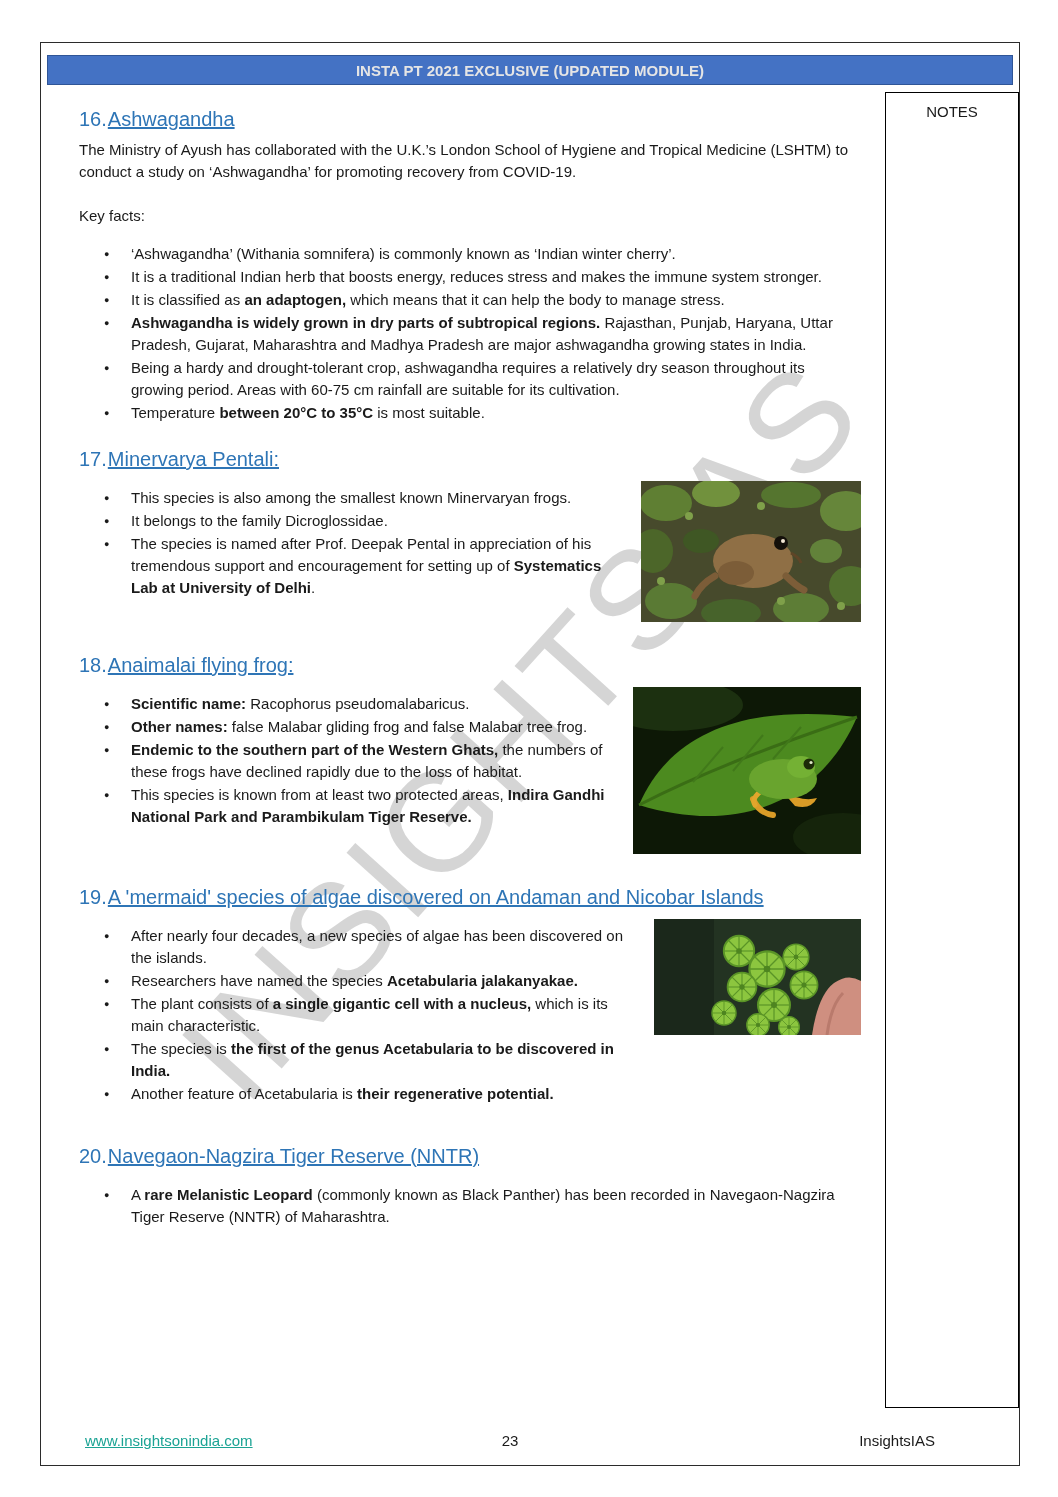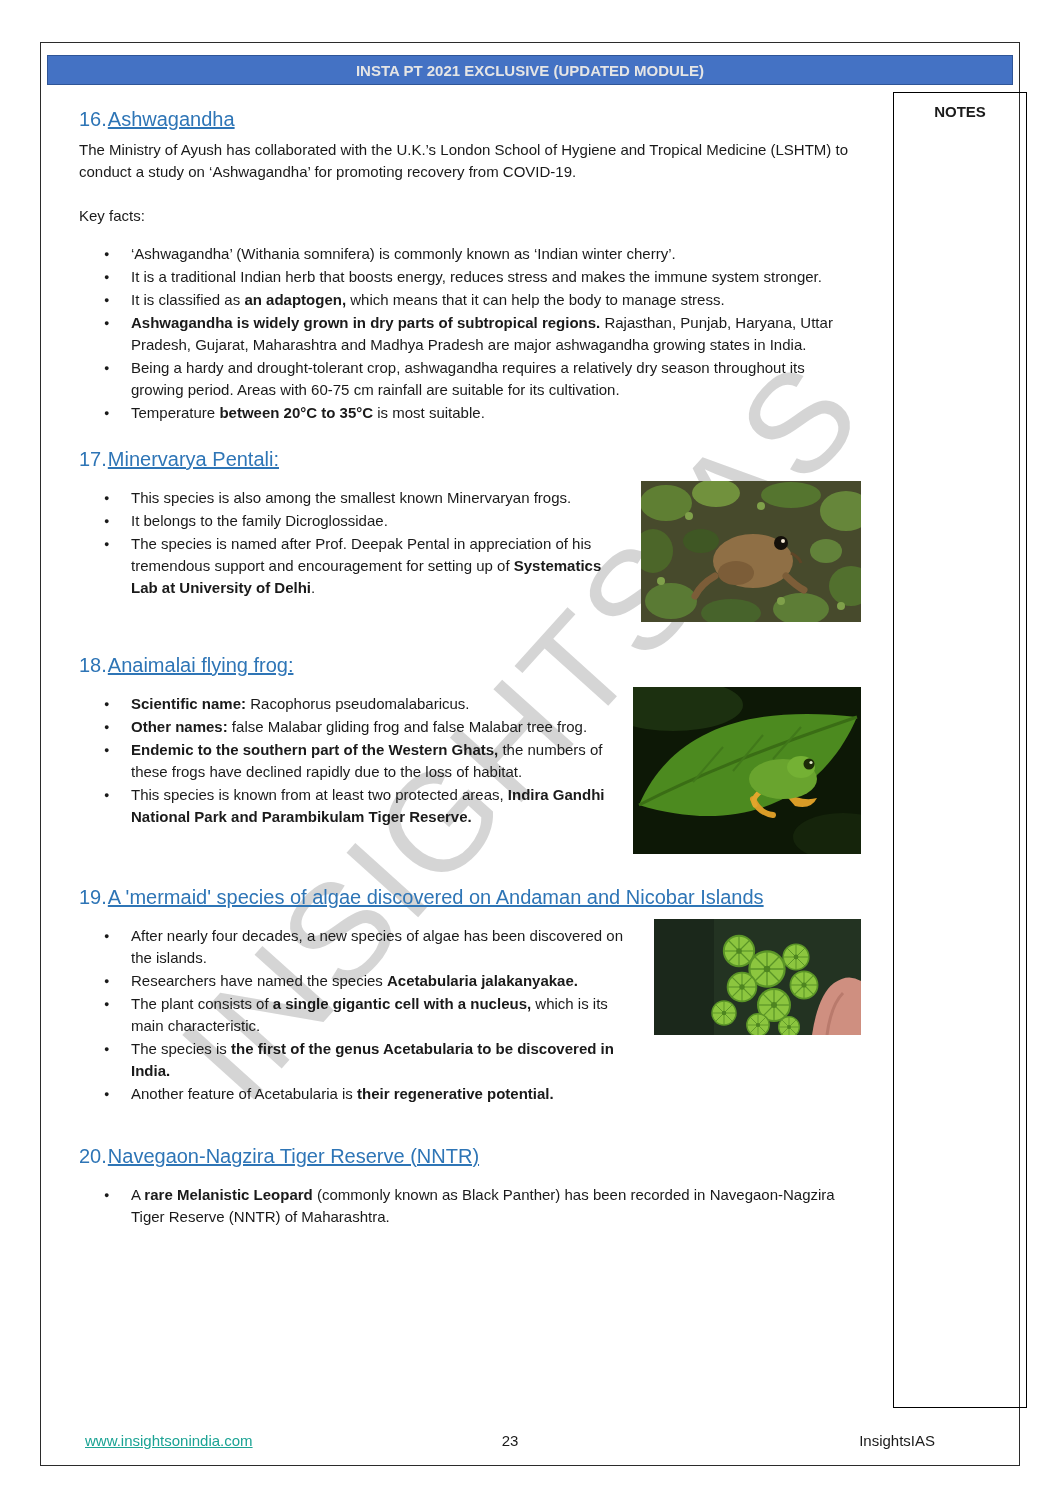--- a/index.html
+++ b/index.html
@@ -23,26 +23,26 @@
     font-size:140px;letter-spacing:4px;font-weight:400;
     color:rgba(125,125,125,0.32);white-space:nowrap;z-index:0;pointer-events:none;
   }
   .header-bar{
     position:relative;z-index:1;margin:12px 6px 0 6px;height:28px;
     background:var(--header-bg);border:1px solid #2f5597;color:#e5e5e5;
     font-weight:bold;font-size:15px;display:flex;align-items:center;justify-content:center;
   }
   .content-row{
     position:relative;z-index:1;display:flex;align-items:flex-start;
-    padding:7px 6px 0 38px;gap:32px;
+    padding:7px 6px 0 38px;gap:24px;
   }
   .main-col{width:782px;flex:none;}
   .notes-box{
     width:134px;height:1316px;border:1px solid #000;text-align:center;
-    padding-top:10px;font-weight:bold;flex:none;box-sizing:border-box;
+    padding-top:10px;font-weight:normal;flex:none;box-sizing:border-box;
     background:transparent;
   }
   h2.sec-h{font-size:20px;font-weight:400;color:var(--heading-blue);margin:24px 0 8px 0;}
   .doc-section:first-child h2.sec-h{margin-top:16px;}
   h2.sec-h .sec-num{margin-right:1px;}
   h2.sec-h .sec-title{text-decoration:underline;}
   .para{margin:0 0 6px 0;line-height:22px;}
   .subheading{font-weight:normal;margin:22px 0 6px 0;line-height:22px;}
   ul.bullets{margin:16px;padding:0 0 0 36px;list-style:none;}
   ul.bullets li{position:relative;margin:1px 0;line-height:22px;}

